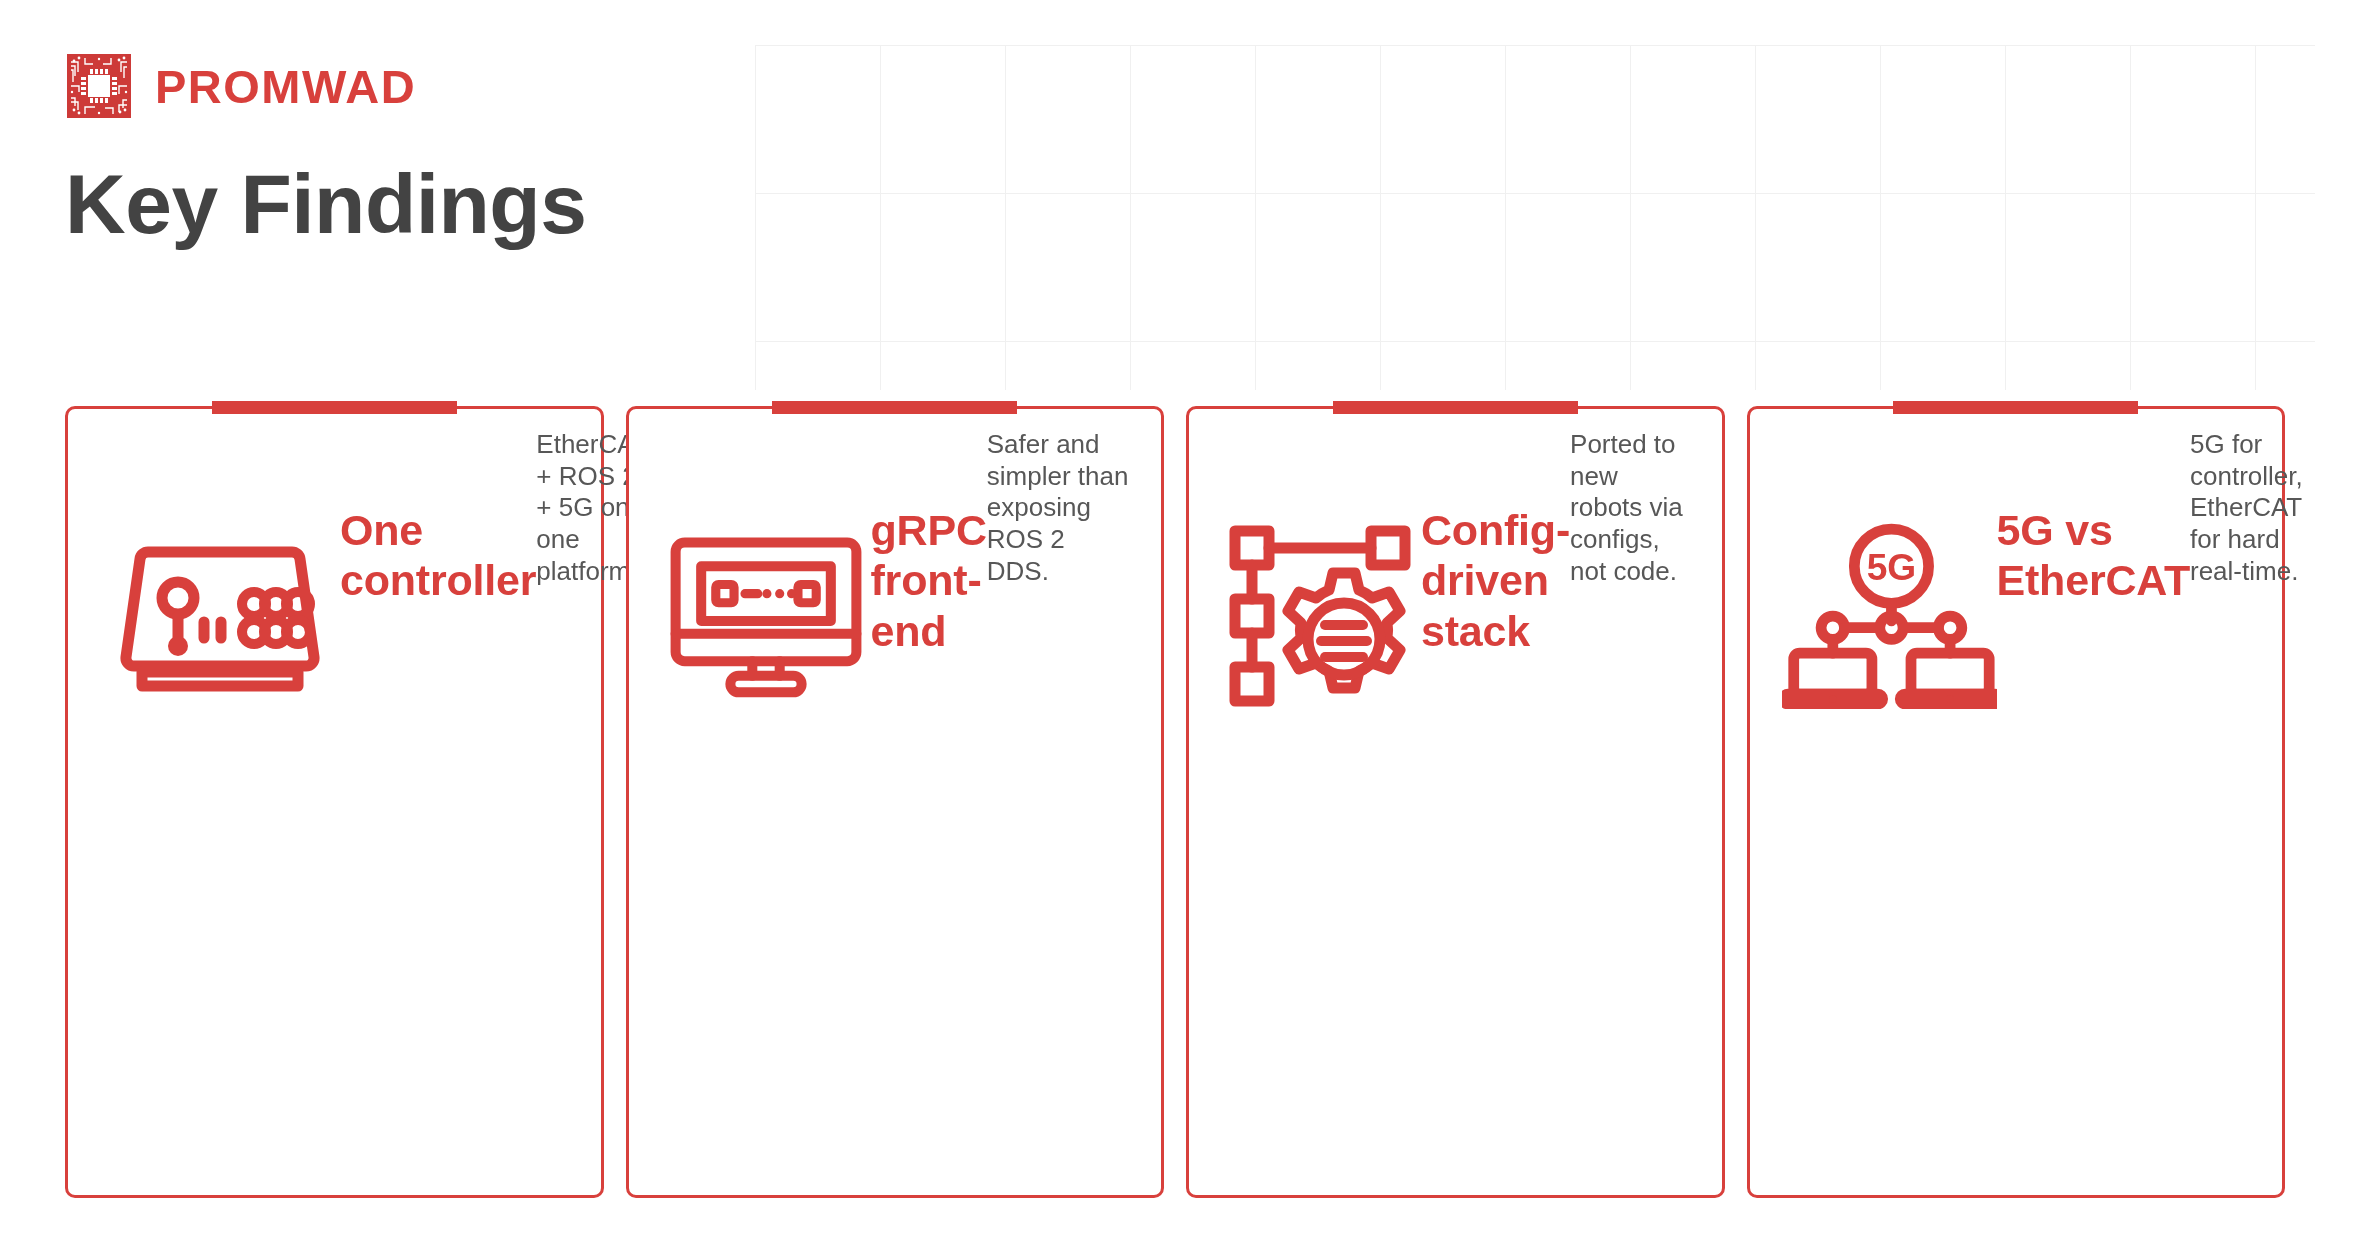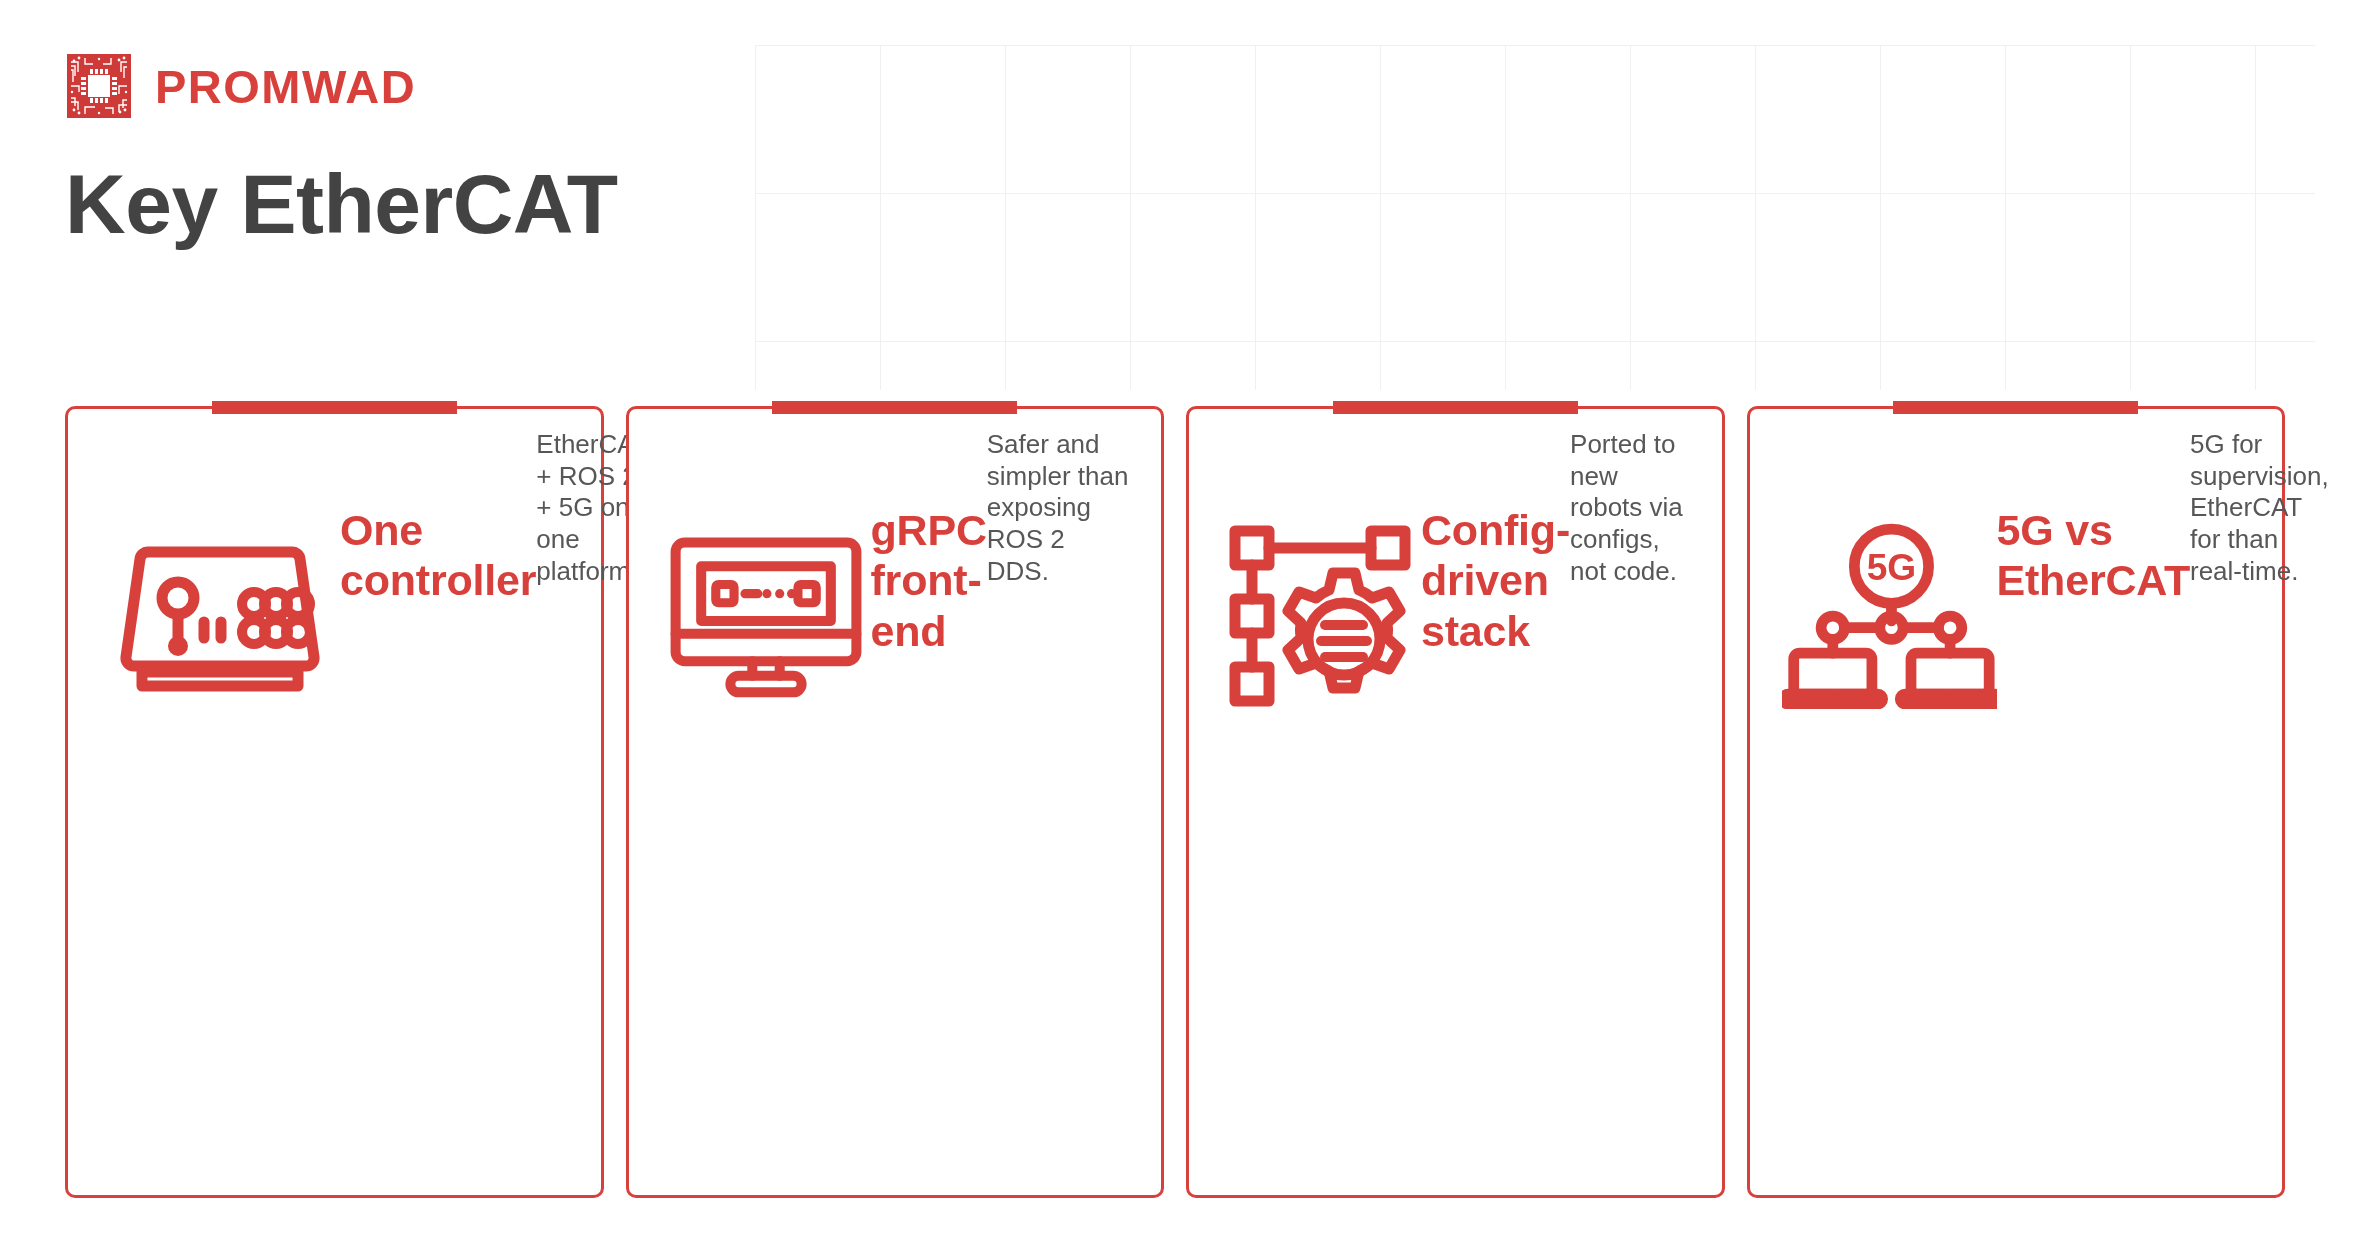--- a/index.html
+++ b/index.html
@@ -186,21 +186,21 @@
             <circle cx="34" cy="7" r="1.2"></circle>
             <circle cx="34" cy="61" r="1.2"></circle>
             <circle cx="7" cy="40" r="1.2"></circle>
             <circle cx="61" cy="40" r="1.2"></circle>
           </g>
         </svg>
       </span>
       <span class="brand-name">PROMWAD</span>
     </div>
 
-    <div class="page-title">Key EtherCAT</div>
+    <div class="page-title">Key Findings</div>
   </div>
 
   <div class="cards">
 
     <div class="card">
       <div class="card-tab"></div>
       <div class="card-icon">
         <svg viewBox="0 0 240 180" width="240" height="180" aria-hidden="true">
           <g fill="none" stroke="#d8403c" stroke-width="11" stroke-linejoin="round" stroke-linecap="round">
             <path d="M48 26 h144 a8 8 0 0 1 8 7 l14 98 a8 8 0 0 1 -8 9 H34 a8 8 0 0 1 -8 -9 l14 -98 a8 8 0 0 1 8 -7 z"></path>
@@ -307,17 +307,17 @@
             <path d="M126 175 h92 a5 5 0 0 1 0 10 h-92 a5 5 0 0 1 0 -10 z"></path>
           </g>
           <g fill="#d8403c">
             <circle cx="52" cy="180" r="4"></circle>
             <circle cx="172" cy="180" r="4"></circle>
           </g>
           <text x="112" y="58" text-anchor="middle" font-family="'Liberation Sans', sans-serif" font-size="38" font-weight="bold" fill="#d8403c">5G</text>
         </svg>
       </div>
       <div class="card-title">5G vs EtherCAT</div>
-      <div class="card-body">5G for supervision, EtherCAT for than real-time.</div>
+      <div class="card-body">5G for controller, EtherCAT for hard real-time.</div>
     </div>
 
   </div>
 </div>
 
 </body></html>

